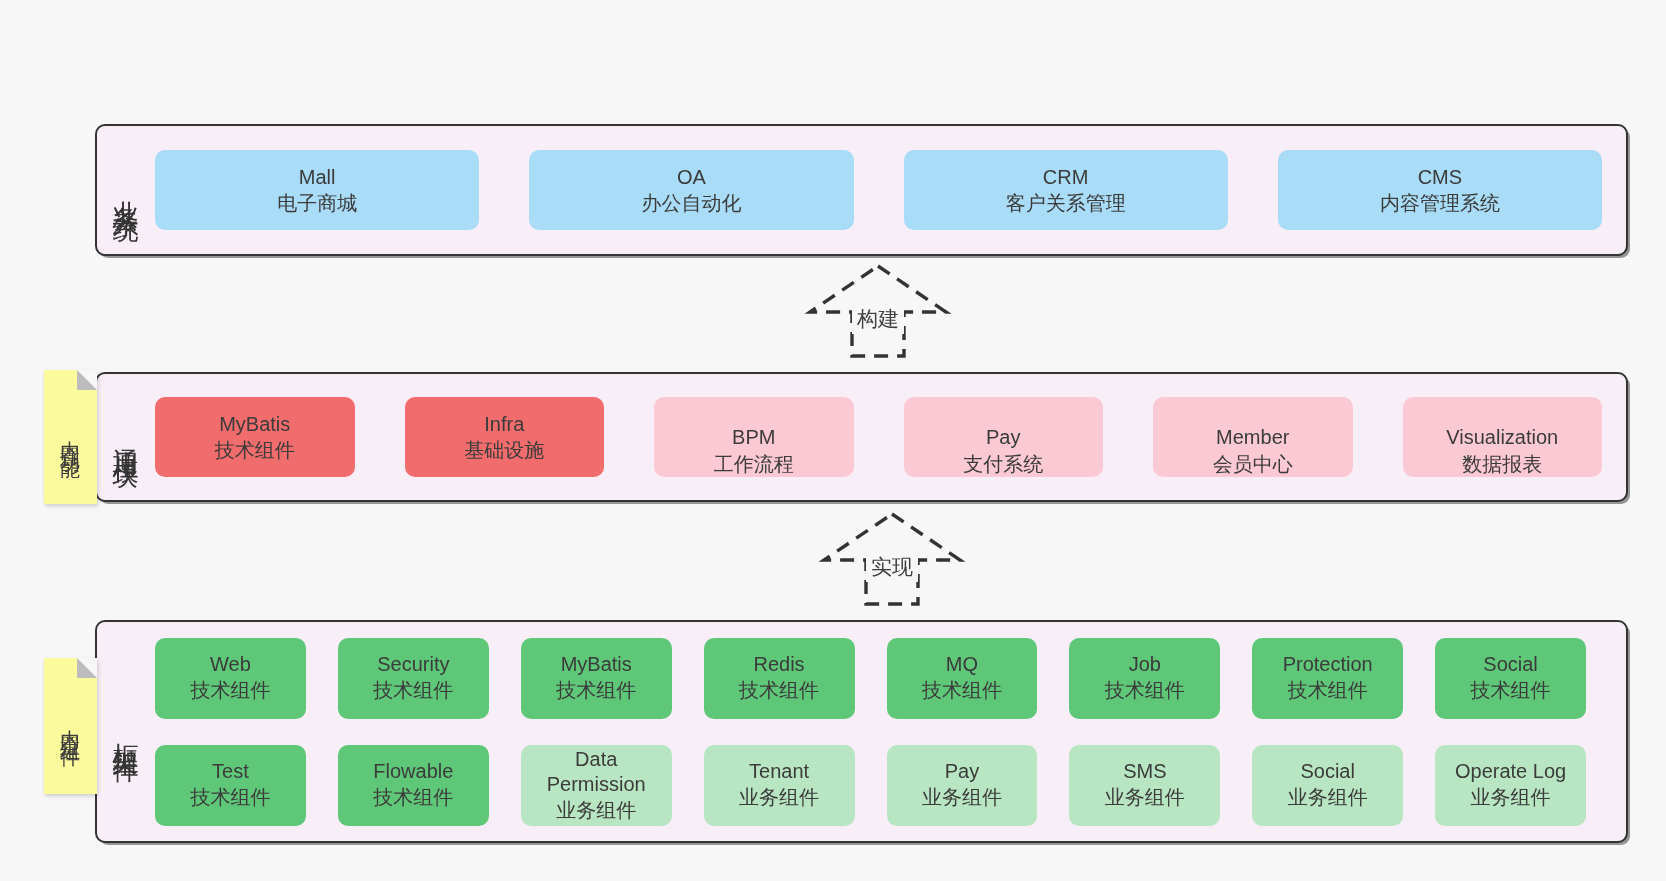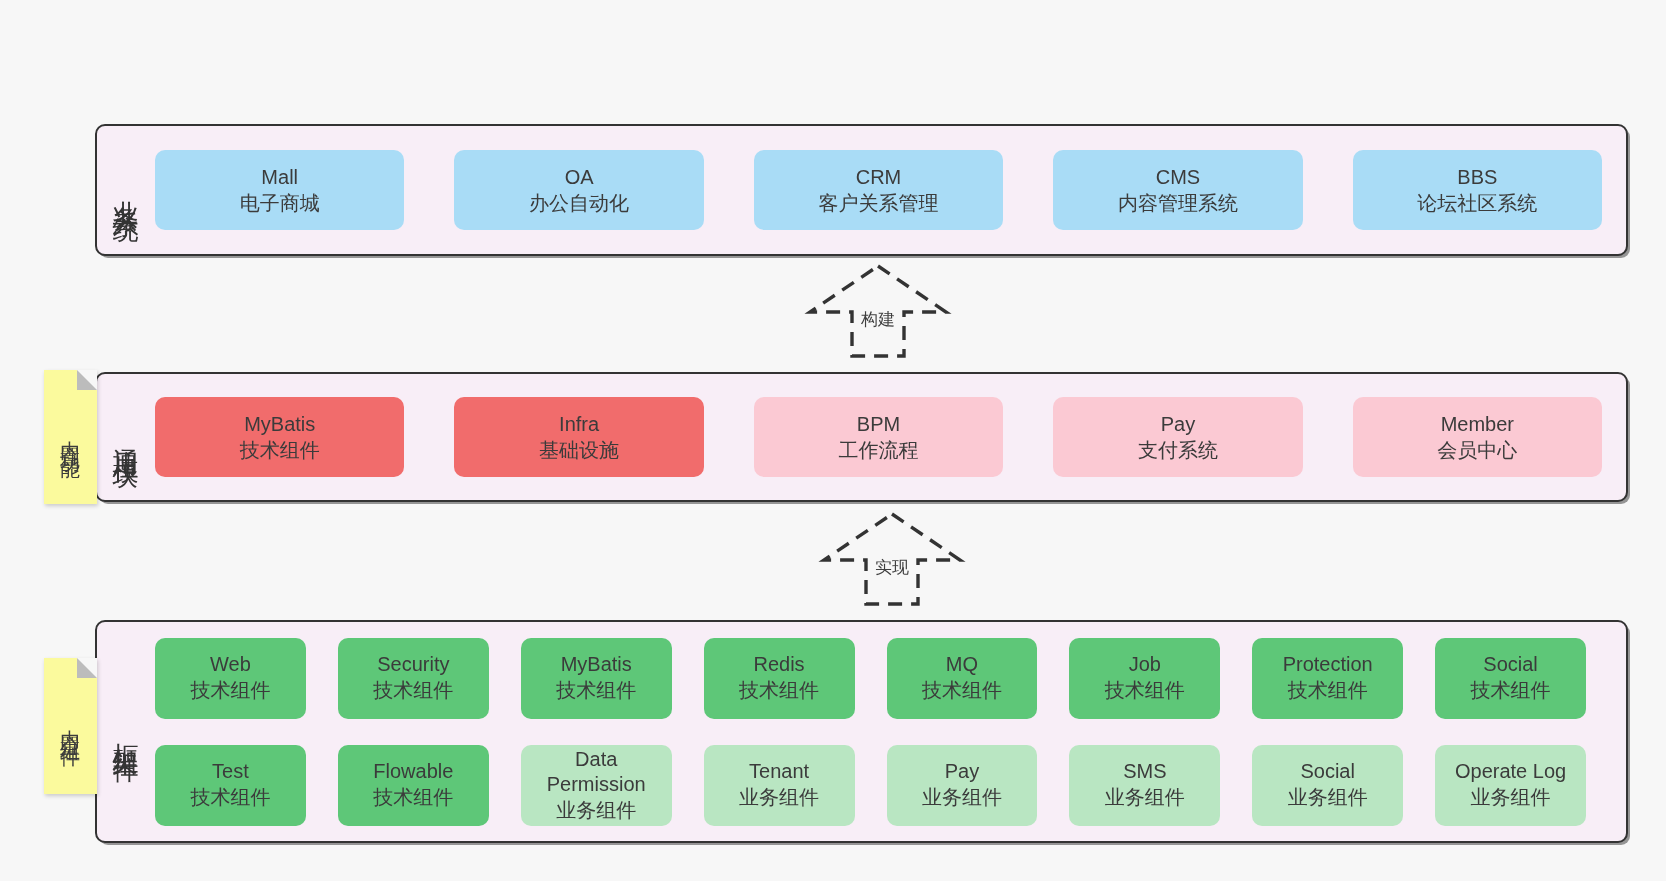--- a/index.html
+++ b/index.html
@@ -57,21 +57,21 @@
     align-items: center; justify-content: center;
     text-align: center;
     font-size: 20px;
     line-height: 1.32;
     color: var(--text, #3b3b3b);
   }
   .node-name, .node-desc { padding: 0 6px; }
 
   .blue        { background: var(--box-blue, #a9dcf6); }
   .red         { background: var(--box-red, #f16c6c); }
-  .pink        { background: var(--box-pink, #fbc9d3); }
+  .pink        { background: var(--box-pink, #fbc9d3); justify-content: flex-end; }
   .green       { background: var(--box-green, #5ec778); }
   .light-green { background: var(--box-light-green, #b9e6c2); }
 
   
   .rows {
     flex: 1;
     display: flex; flex-direction: column;
     justify-content: center;
     gap: 26px;
     padding: 0 40px 0 0;
@@ -121,21 +121,21 @@
     stroke: var(--panel-border, #333);
     stroke-width: 3.4;
     stroke-dasharray: 14 9;
   }
   .arrow-label {
     position: absolute;
     left: 50%; top: 59px;
     transform: translate(-50%, -50%);
     background: var(--page-bg, #f7f7f7);
     padding: 1px 5px;
-    font-size: 17px;
+    font-size: 21px;
     color: #3f3f3f;
     white-space: nowrap;
   }
 </style>
 </head>
 <body>
 
 <section class="layer layer-business">
   <div class="label-col">
     <div class="vlabel">业务系统</div>
@@ -149,24 +149,20 @@
       <div class="node-name">OA</div>
       <div class="node-desc">办公自动化</div>
     </div>
     <div class="node blue">
       <div class="node-name">CRM</div>
       <div class="node-desc">客户关系管理</div>
     </div>
     <div class="node blue">
       <div class="node-name">CMS</div>
       <div class="node-desc">内容管理系统</div>
-    </div>
-    <div class="node blue">
-      <div class="node-name">BBS</div>
-      <div class="node-desc">论坛社区系统</div>
     </div>
   </div>
 </section>
 
 <div class="arrow arrow-build">
   <svg viewBox="0 0 180 100">
     <polygon class="arrow-shape" points="90,6 158,52 116,52 116,96 64,96 64,52 22,52"></polygon>
   </svg>
   <div class="arrow-label">构建</div>
 </div>
@@ -193,20 +189,24 @@
       <div class="node-desc">工作流程</div>
     </div>
     <div class="node pink">
       <div class="node-name">Pay</div>
       <div class="node-desc">支付系统</div>
     </div>
     <div class="node pink">
       <div class="node-name">Member</div>
       <div class="node-desc">会员中心</div>
     </div>
+    <div class="node pink">
+      <div class="node-name">Visualization</div>
+      <div class="node-desc">数据报表</div>
+    </div>
   </div>
 </section>
 
 <div class="arrow arrow-implement">
   <svg viewBox="0 0 180 100">
     <polygon class="arrow-shape" points="90,6 158,52 116,52 116,96 64,96 64,52 22,52"></polygon>
   </svg>
   <div class="arrow-label">实现</div>
 </div>
 

